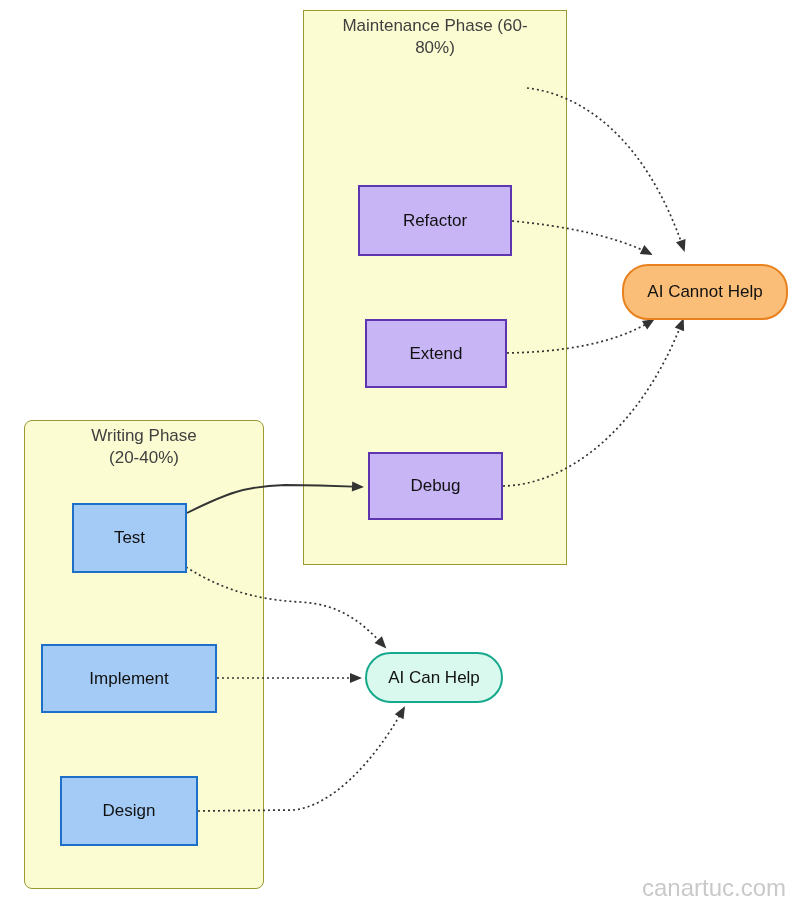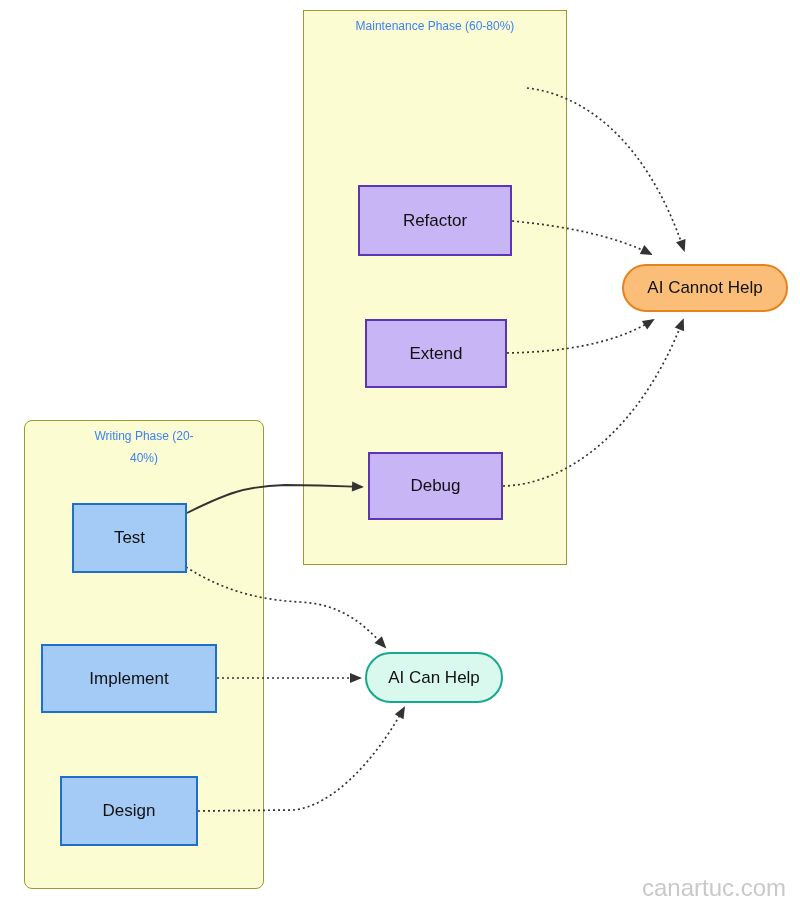--- a/index.html
+++ b/index.html
@@ -6,21 +6,21 @@
   .stage{
     position:relative;width:800px;height:912px;background:#ffffff;overflow:hidden;
     font-family:"Liberation Sans","DejaVu Sans",sans-serif;color:#111;
   }
   .cluster{
     position:absolute;background:var(--cluster-fill);border:1.6px solid var(--cluster-border);
     z-index:0;box-sizing:border-box;
   }
   .cluster-title{
     position:absolute;left:50%;transform:translateX(-50%);top:4px;
-    text-align:center;font-size:12px;line-height:22px;color:#3b82f6;white-space:normal;
+    text-align:center;font-size:17px;line-height:22px;color:#404040;white-space:normal;
   }
   .cluster-title.narrow{width:216px;}
   .node{
     position:absolute;display:flex;align-items:center;justify-content:center;
     font-size:17px;color:#111;z-index:2;box-sizing:border-box;text-align:center;
   }
   .node.rect-purple{background:var(--purple-fill);border:2.6px solid var(--purple-border);}
   .node.rect-blue{background:var(--blue-fill);border:2.6px solid var(--blue-border);}
   .node.pill-orange{background:var(--orange-fill);border:2.6px solid var(--orange-border);border-radius:26px;}
   .node.pill-teal{background:var(--teal-fill);border:2.6px solid var(--teal-border);border-radius:26px;}
@@ -76,21 +76,21 @@
   <div class="node rect-blue" style="left:72px;top:503px;width:115px;height:70px;justify-content:center;">
     <span>Test</span>
   </div>
   <div class="node rect-blue" style="left:41px;top:644px;width:176px;height:69px;">
     <span>Implement</span>
   </div>
   <div class="node rect-blue" style="left:60px;top:776px;width:138px;height:70px;">
     <span>Design</span>
   </div>
 
-  <div class="node pill-orange" style="left:622px;top:264px;width:166px;height:48px;">
+  <div class="node pill-orange" style="left:622px;top:264px;width:166px;height:56px;">
     <span>AI Cannot Help</span>
   </div>
   <div class="node pill-teal" style="left:365px;top:652px;width:138px;height:51px;">
     <span>AI Can Help</span>
   </div>
 
   <div class="watermark">canartuc.com</div>
 </div>
 
 </body></html>

